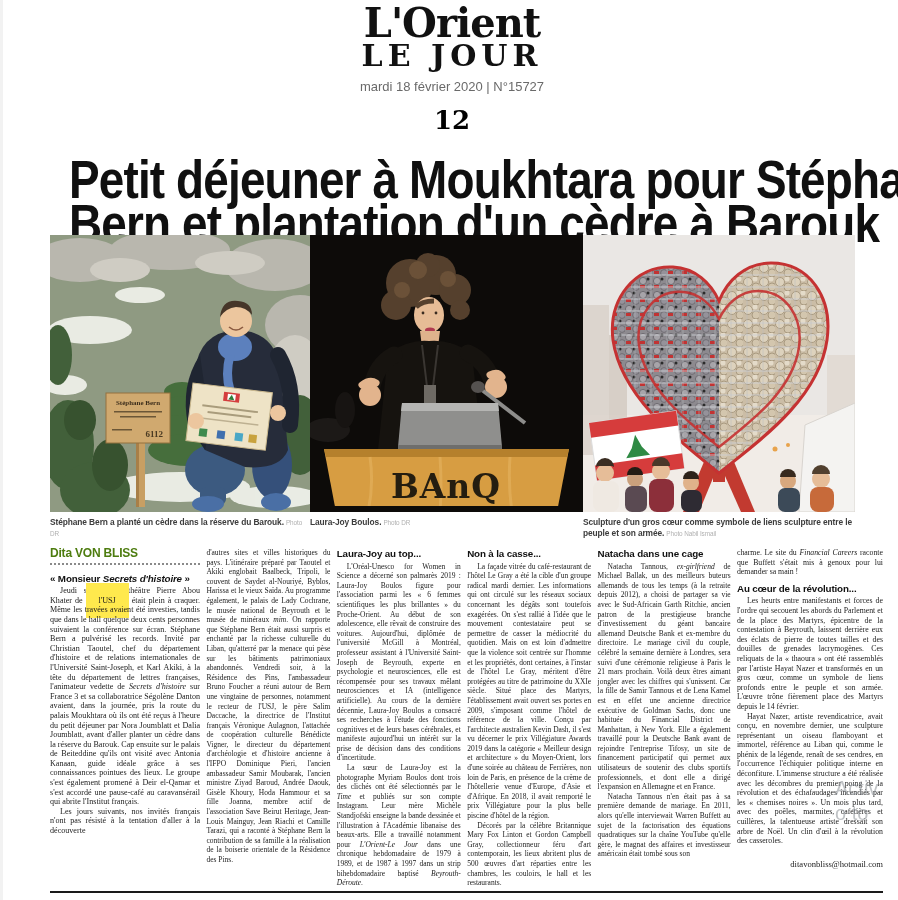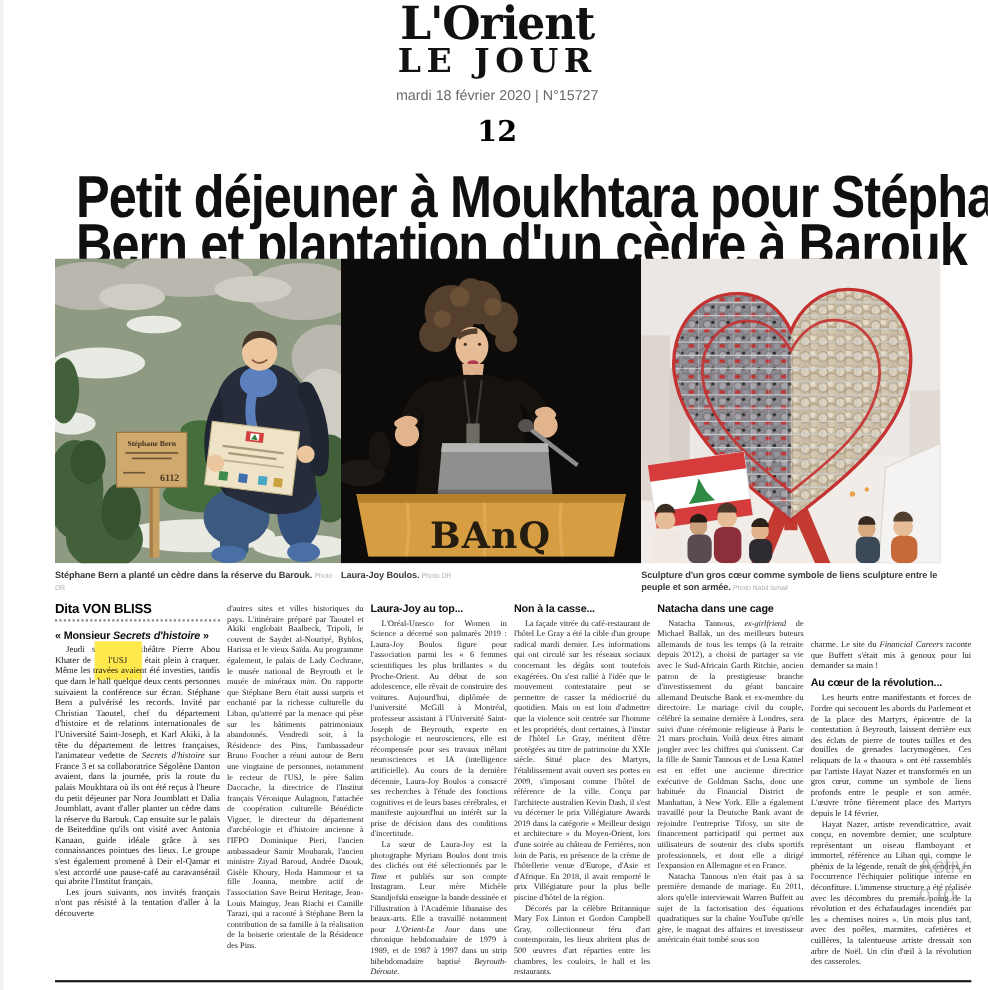--- a/index.html
+++ b/index.html
@@ -31,25 +31,25 @@
   figcaption{margin-top:5px;font-family:"Liberation Sans",sans-serif;font-weight:700;
              font-size:8.4px;line-height:1.32;color:#3c3c3c;letter-spacing:-.1px;}
   .credit{font-weight:400;font-size:6.4px;color:#b0b0b0;margin-left:2px;}
 
   
   .columns{position:absolute;top:548px;left:47px;width:833px;height:340px;overflow:hidden;
            display:flex;justify-content:space-between;}
   .col{flex:0 0 auto;width:124px;font-size:7.5px;line-height:9.6px;color:#1b1b1b;}
   .col:nth-child(1){width:150px;font-size:8.1px;}
   .col:nth-child(5){width:133px;}
-  .col:nth-child(6){width:146px;font-size:7.8px;margin-top:33px;}
+  .col:nth-child(6){width:146px;font-size:7.8px;}
   .col p.para{margin:0;text-align:justify;text-indent:10px;}
   .col p.para.noindent{text-indent:0;}
   .byline{font-family:"Liberation Sans",sans-serif;font-weight:700;font-size:12px;
-          letter-spacing:-.2px;color:#000000;margin:1px 0 4px;}
+          letter-spacing:-.2px;color:#4d7c0f;margin:1px 0 4px;}
   .dotrule{border-bottom:2px dotted #8a8a8a;margin:0 0 9px;}
   h3.subhead{font-family:"Liberation Sans",sans-serif;font-weight:700;font-size:9.8px;
              letter-spacing:-.15px;color:#111;margin:7px 0 3px;}
   .col > h3.subhead:first-child{margin-top:1px;}
   mark{background:var(--hl-color,#ffe94d);color:inherit;padding:13px;}
   .email{margin-top:14px;text-align:right;font-size:8.6px;color:#222;}
 
   
   .footrule{position:absolute;top:891px;left:47px;width:833px;height:2px;background:#1a1a1a;}
   .watermark{position:absolute;top:776px;right:0;width:66px;overflow:hidden;text-align:left;

